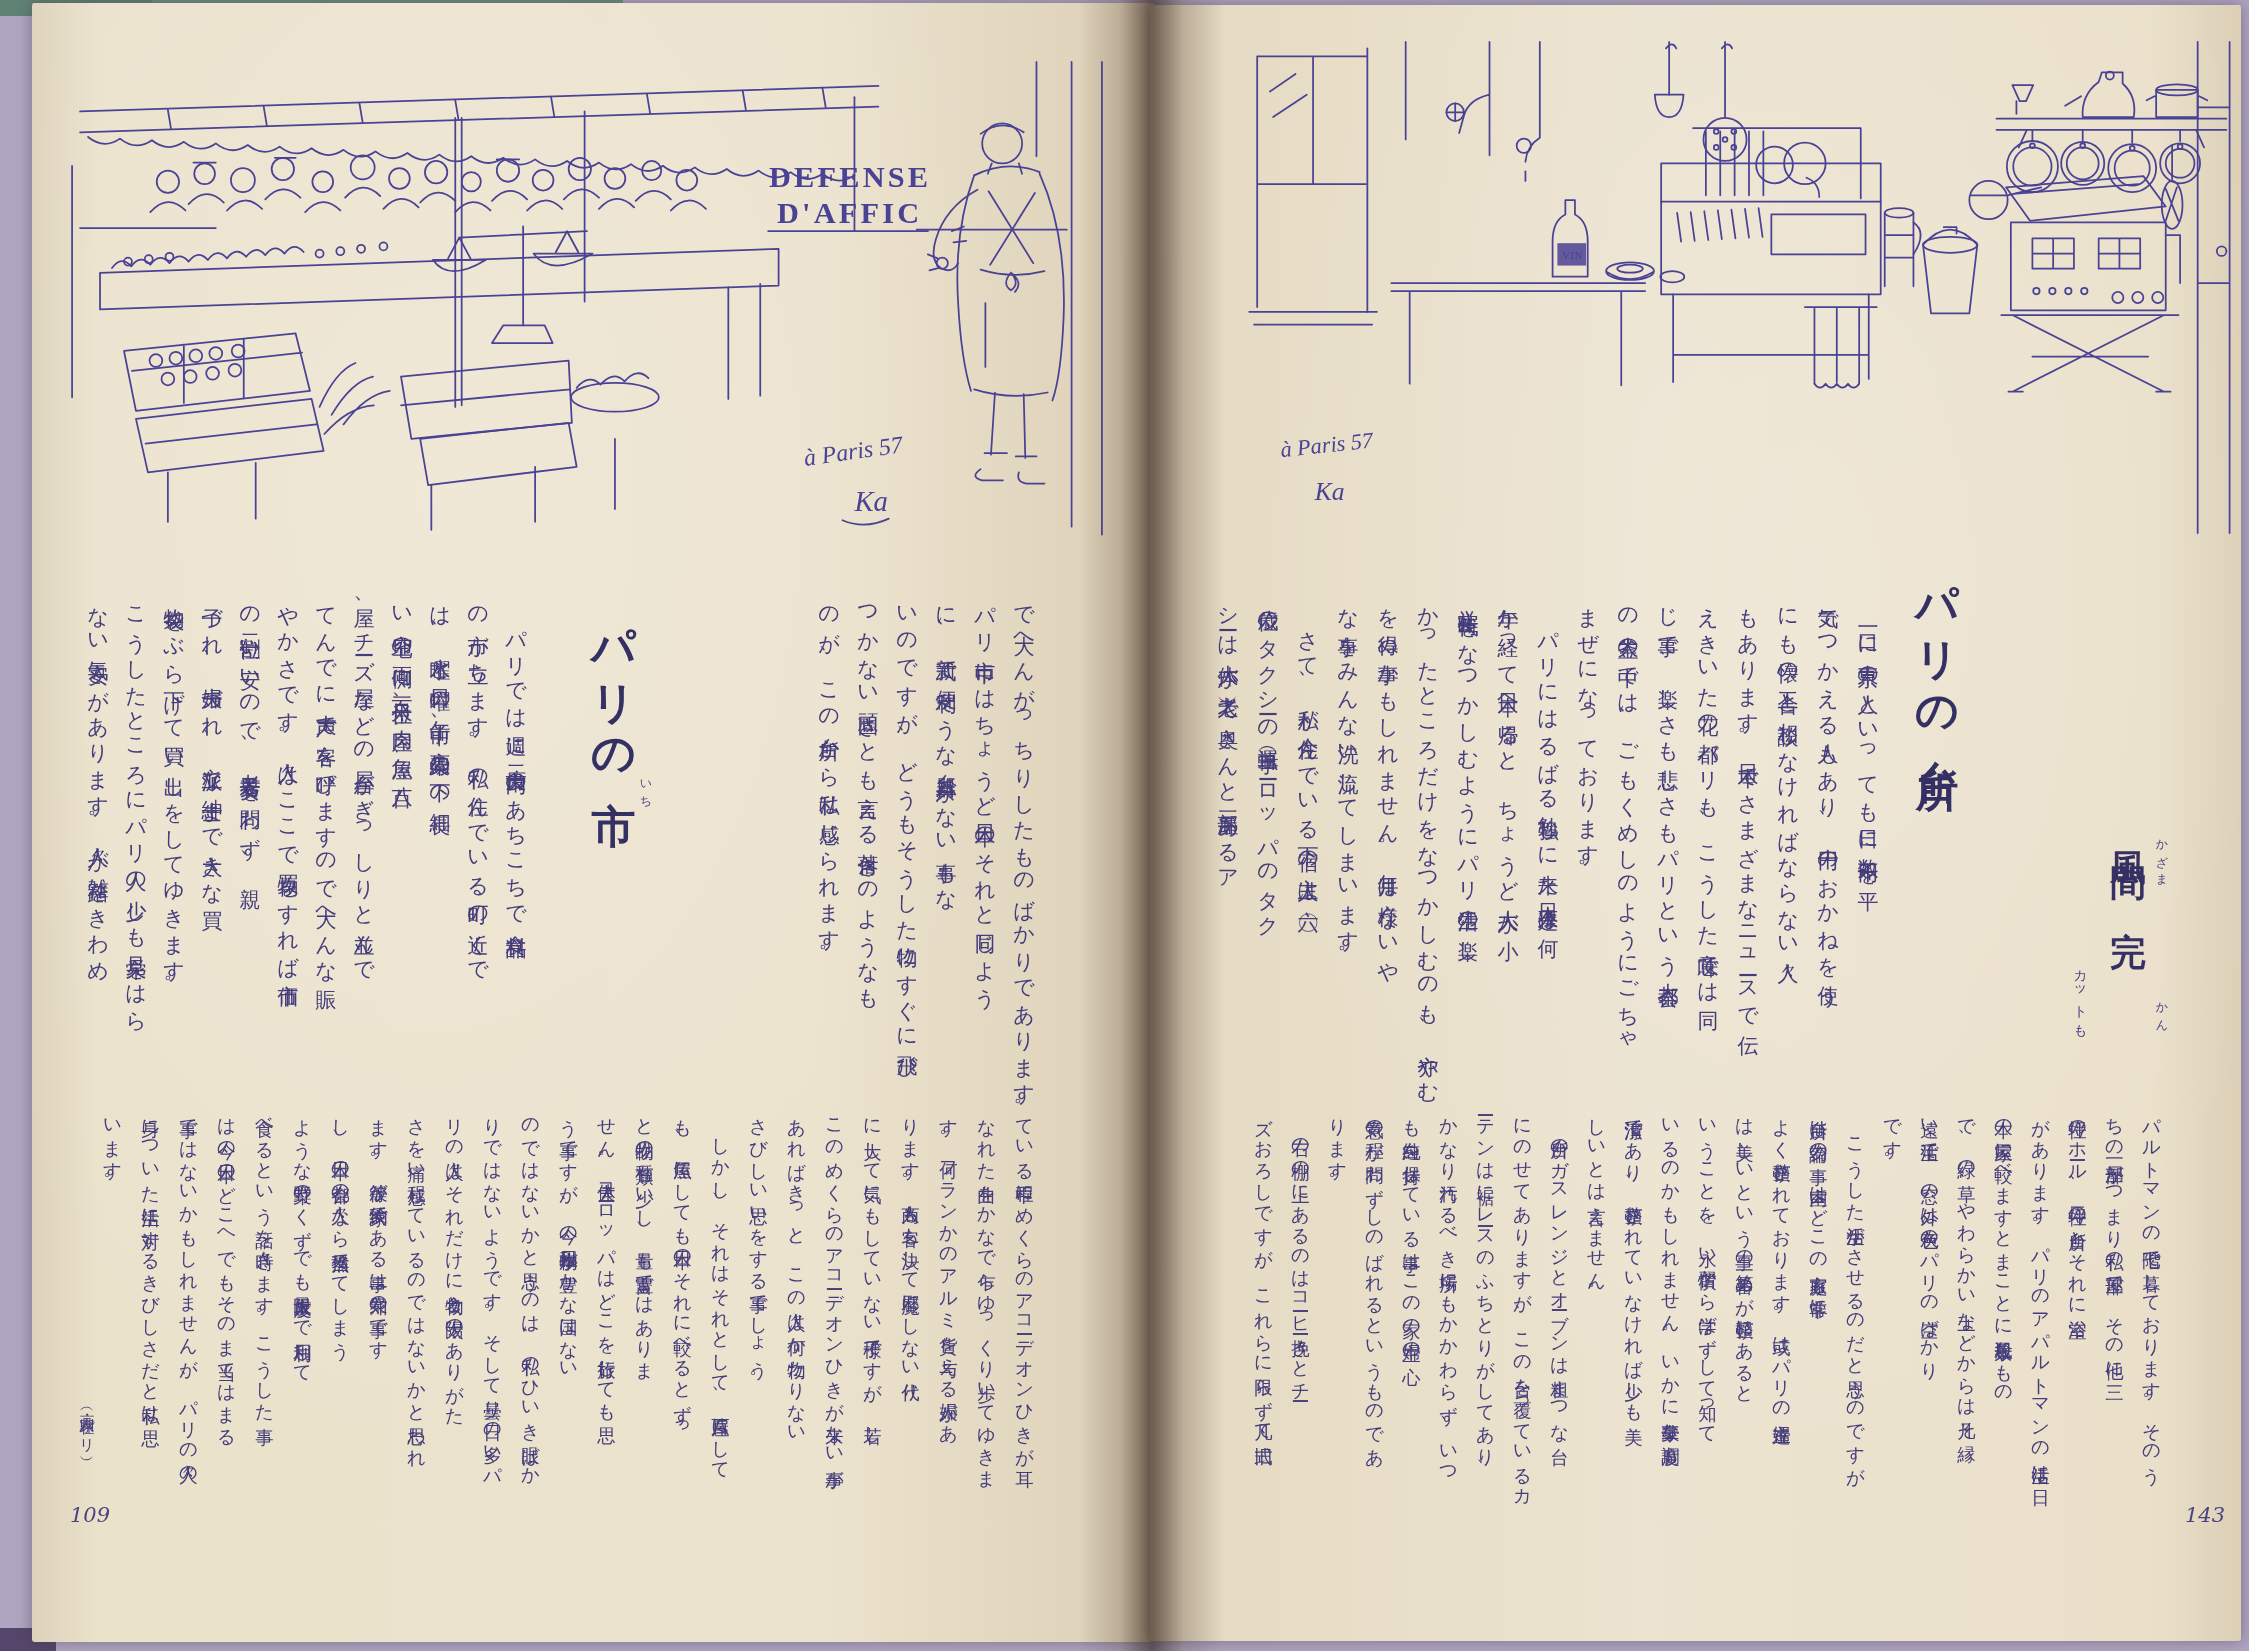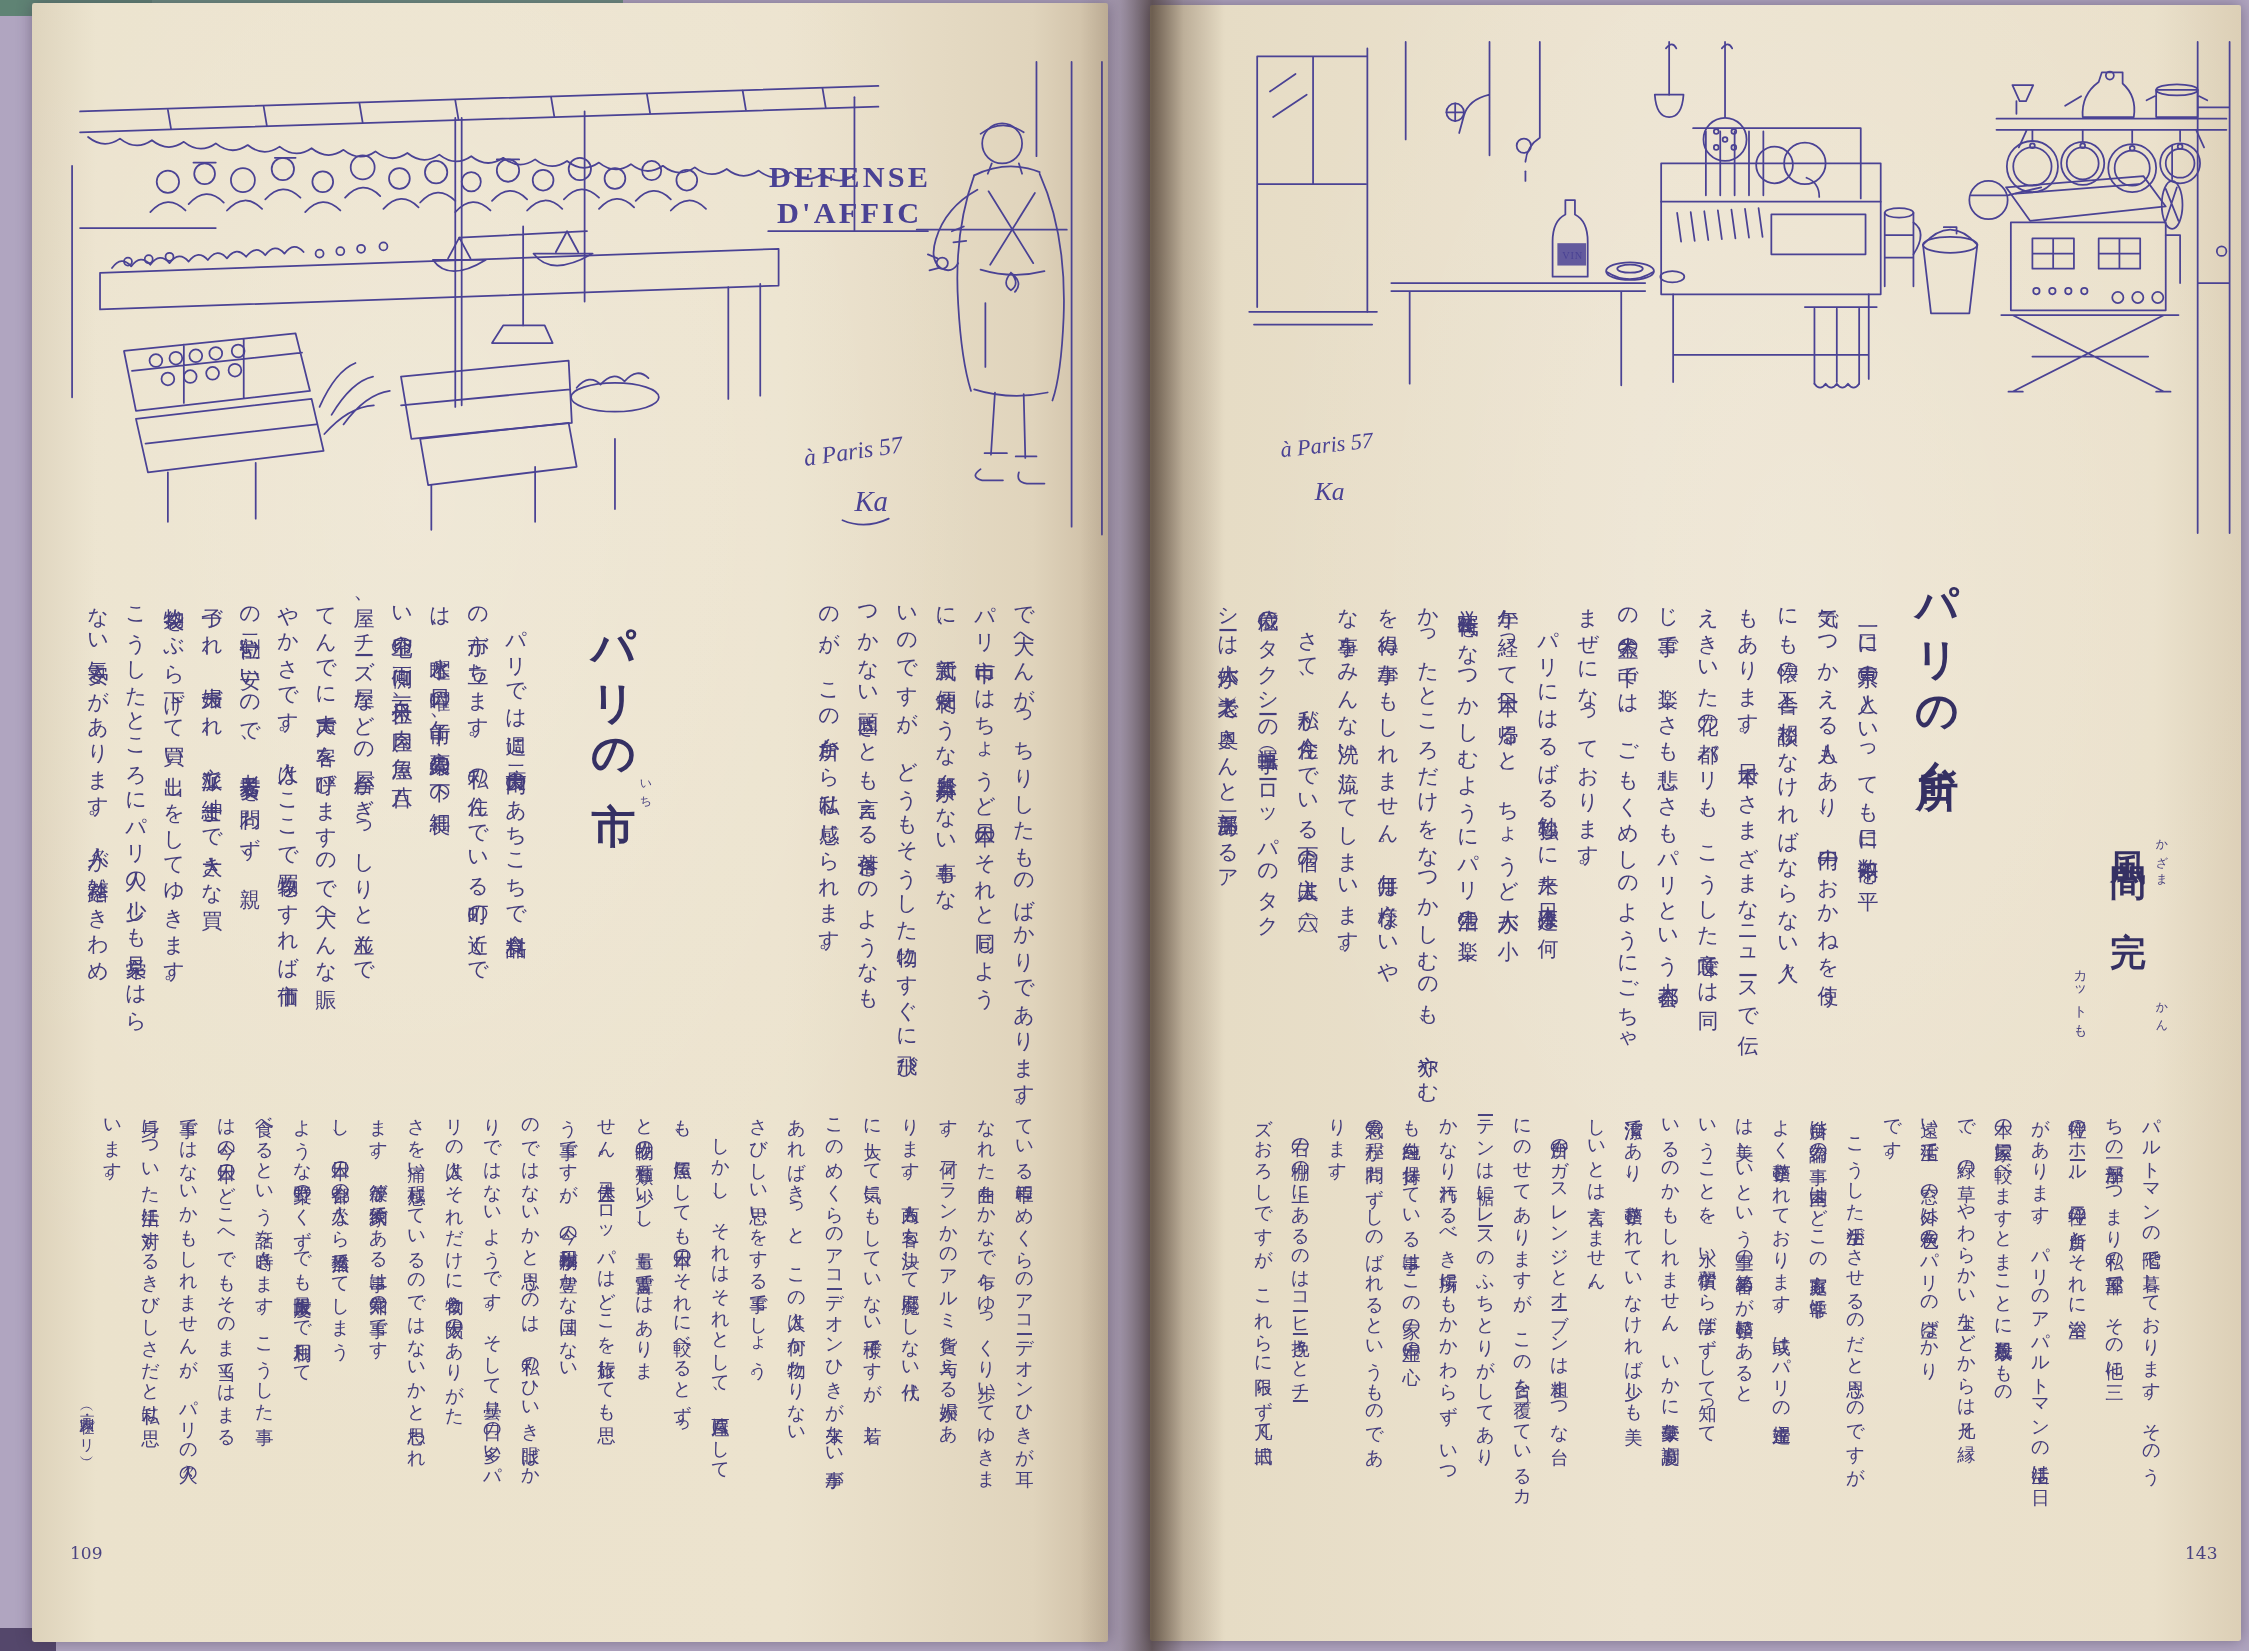--- a/index.html
+++ b/index.html
@@ -14,20 +14,21 @@
   .strip-corner{position:absolute;left:0;top:0;width:152px;height:16px;background:#5f8374;}
   .strip-bottom-left{position:absolute;left:0;top:1628px;width:56px;height:24px;background:#54476b;}
 
   .page{position:absolute;border-radius:2.4px;}
   .page-left{
     left:32px;top:3.2px;width:1076px;height:1639px;
     background:
       radial-gradient(ellipse at 35% 30%, rgba(255,255,255,0.20), rgba(255,255,255,0) 60%),
       linear-gradient(90deg,#ddd2ba 0%,#ebe2cc 6%,#ece3ce 70%,#e0d4bc 93%,#cbbba2 100%);
     box-shadow:0 0 14.4px rgba(60,45,70,.45);
+    padding-left:47px;
   }
   .page-right{
     left:1150px;top:4.8px;width:1091px;height:1636px;
     background:
       radial-gradient(ellipse at 60% 35%, rgba(255,255,255,0.18), rgba(255,255,255,0) 60%),
       linear-gradient(90deg,#c9b9a1 0%,#e6dcc5 7%,#ece3d0 45%,#eae0ca 92%,#dccfb6 100%);
     box-shadow:0 0 14.4px rgba(60,45,70,.45);
   }
   .gutter{
     position:absolute;left:1080px;top:0;width:144px;height:1652px;
@@ -43,21 +44,21 @@
   .band .vcol{white-space:nowrap;}
   .band-upper{font-size:21px;line-height:39px;letter-spacing:2.4px;}
   .band-lower{font-size:18.4px;line-height:38px;letter-spacing:0.8px;}
 
   .title-big{font-size:43px;letter-spacing:8px;color:#353063;font-weight:bold;}
   .title-market{font-size:44px;letter-spacing:6.4px;color:#353063;font-weight:bold;}
   .furigana{font-size:12px;letter-spacing:3.2px;color:#4a4380;}
   .author-name{font-size:36px;letter-spacing:14.4px;color:#353063;font-weight:bold;}
   .author-note{font-size:13.6px;letter-spacing:2.4px;color:#4a4380;}
   .credit{font-size:15px;letter-spacing:1.6px;color:#443d7c;}
-  .pagenum{position:absolute;font-size:17px;color:#4a4380;font-family:"DejaVu Serif",serif;margin-top:40px;}
+  .pagenum{position:absolute;font-style:italic;font-size:21px;color:#4a4380;font-family:"DejaVu Serif",serif;}
   svg{position:absolute;overflow:visible;}
   svg .ink{stroke:#4a4294;stroke-width:2.2;fill:none;stroke-linecap:round;stroke-linejoin:round;}
   svg text{font-family:"Liberation Serif","DejaVu Serif",serif;fill:#4a4294;}
   .sig{font-style:italic;}
 </style>
 </head>
 <body>
 
 <div class="stage">
   <div class="strip-top"></div>

